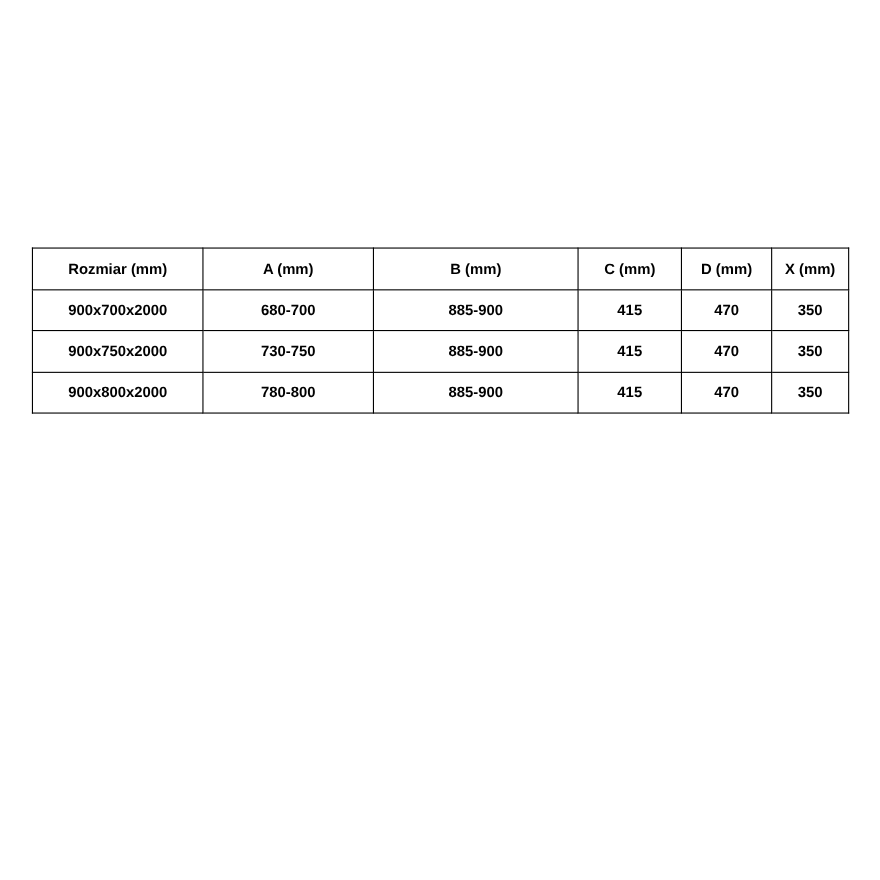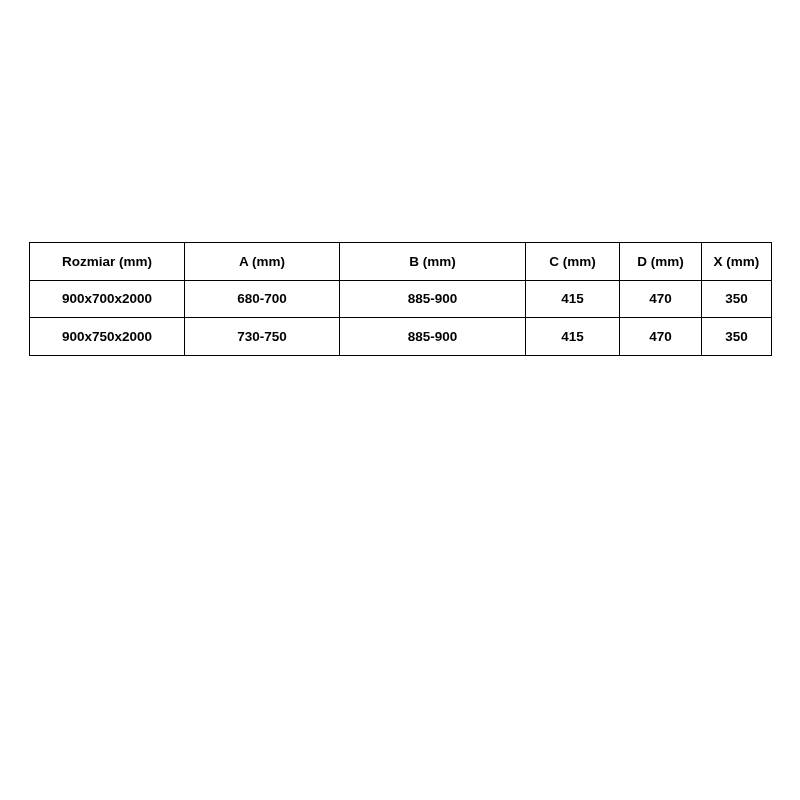--- a/index.html
+++ b/index.html
@@ -15,21 +15,21 @@
   }
   .page {
     position: relative;
     width: 800px;
     height: 800px;
     box-sizing: border-box;
   }
   .table-wrap {
     position: absolute;
     left: 29px;
-    top: 242px;
+    top: 225px;
     width: 742px;
   }
   table.size-table {
     border-collapse: collapse;
     table-layout: fixed;
     width: 742px;
     font-size: 13.5px;
     font-weight: bold;
   }
   table.size-table th,
@@ -88,16 +88,24 @@
           <td>350</td>
         </tr>
         <tr>
           <td>900x750x2000</td>
           <td>730-750</td>
           <td>885-900</td>
           <td>415</td>
           <td>470</td>
           <td>350</td>
         </tr>
+        <tr>
+          <td>900x800x2000</td>
+          <td>780-800</td>
+          <td>885-900</td>
+          <td>415</td>
+          <td>470</td>
+          <td>350</td>
+        </tr>
       </tbody>
     </table>
   </div>
 </div>
 
 </body></html>

